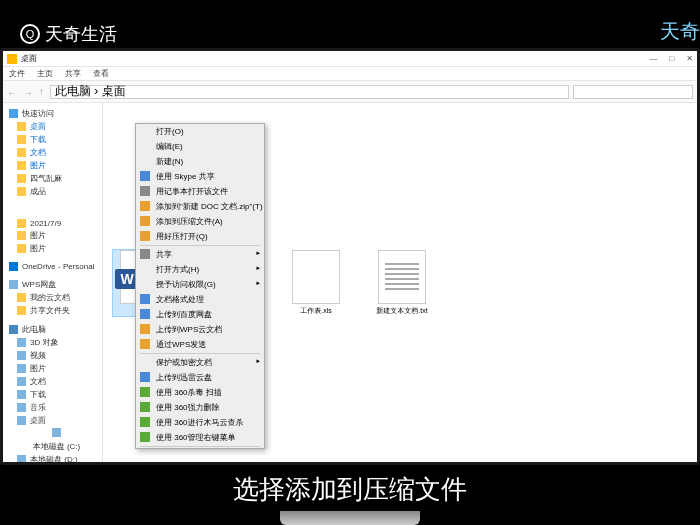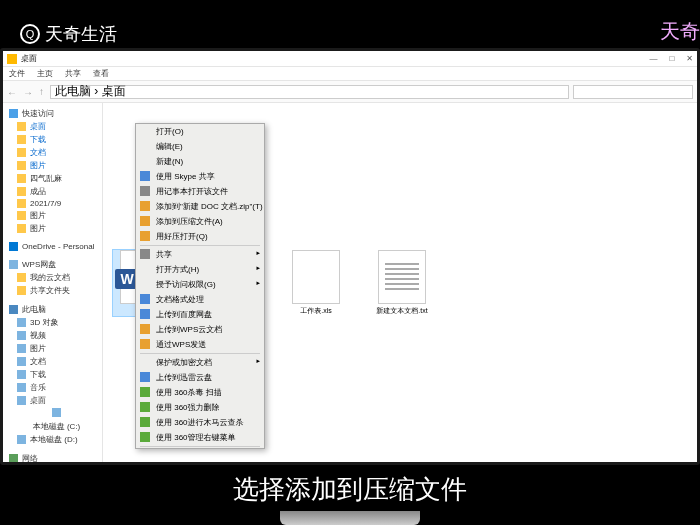--- a/index.html
+++ b/index.html
@@ -1,19 +1,19 @@
 <!DOCTYPE html>
 <html><head>
 <meta charset="utf-8">
 <style>
 *{margin:0;padding:0;box-sizing:border-box;font-family:"Microsoft YaHei",Arial,sans-serif}
 body{background:#000;width:700px;height:525px;overflow:hidden;position:relative}
 .watermark{position:absolute;top:22px;left:20px;z-index:100;display:flex;align-items:center;gap:5px;color:#fff;font-size:18px;font-weight:500}
 .watermark-icon{width:20px;height:20px;border:2px solid #fff;border-radius:50%;display:flex;align-items:center;justify-content:center;font-size:11px}
-.watermark-right{position:absolute;top:18px;right:0;color:#f0abfc;font-size:20px;font-weight:500;z-index:100}
+.watermark-right{position:absolute;top:18px;right:0;color:#7dd3fc;font-size:20px;font-weight:500;z-index:100}
 .monitor{position:absolute;top:48px;left:0;right:0;bottom:60px;background:#1a1a1a;padding:3px;border-radius:3px}
 .window{background:#fff;width:100%;height:100%;display:flex;flex-direction:column;font-size:8px;position:relative}
 .titlebar{height:16px;background:#fff;display:flex;align-items:center;padding:0 4px;border-bottom:1px solid #e5e5e5}
 .titlebar-icon{width:10px;height:10px;background:#ffb900;margin-right:4px}
 .titlebar-title{font-size:8px;color:#000}
 .win-controls{margin-left:auto;display:flex;gap:12px;color:#555;font-size:8px}
 .menubar{height:14px;display:flex;align-items:center;gap:12px;padding:0 6px;font-size:8px;color:#333;border-bottom:1px solid #e5e5e5}
 .toolbar{height:22px;display:flex;align-items:center;padding:0 4px;background:#fafafa;border-bottom:1px solid #e5e5e5}
 .nav-arrows{display:flex;gap:6px;color:#999;font-size:10px;margin-right:6px}
 .breadcrumb{flex:1;height:14px;border:1px solid #ccc;display:flex;align-items:center;padding:0 4px;font-size:12px;background:#fff}
@@ -117,21 +117,21 @@
             <span>图片</span>
           </div>
           <div class="side-item" style="padding-left: 12px;">
             <span class="side-icon folder"></span>
             <span>四气乱麻</span>
           </div>
           <div class="side-item" style="padding-left: 12px;">
             <span class="side-icon folder"></span>
             <span>成品</span>
           </div>
-          <div class="side-item" style="padding-left: 12px;">
+          <div class="side-item" style="padding-left: 12px; margin-top: 20px;">
             <span class="side-icon folder"></span>
             <span>2021/7/9</span>
           </div>
           <div class="side-item" style="padding-left: 12px;">
             <span class="side-icon folder"></span>
             <span>图片</span>
           </div>
           <div class="side-item" style="padding-left: 12px;">
             <span class="side-icon folder"></span>
             <span>图片</span>

